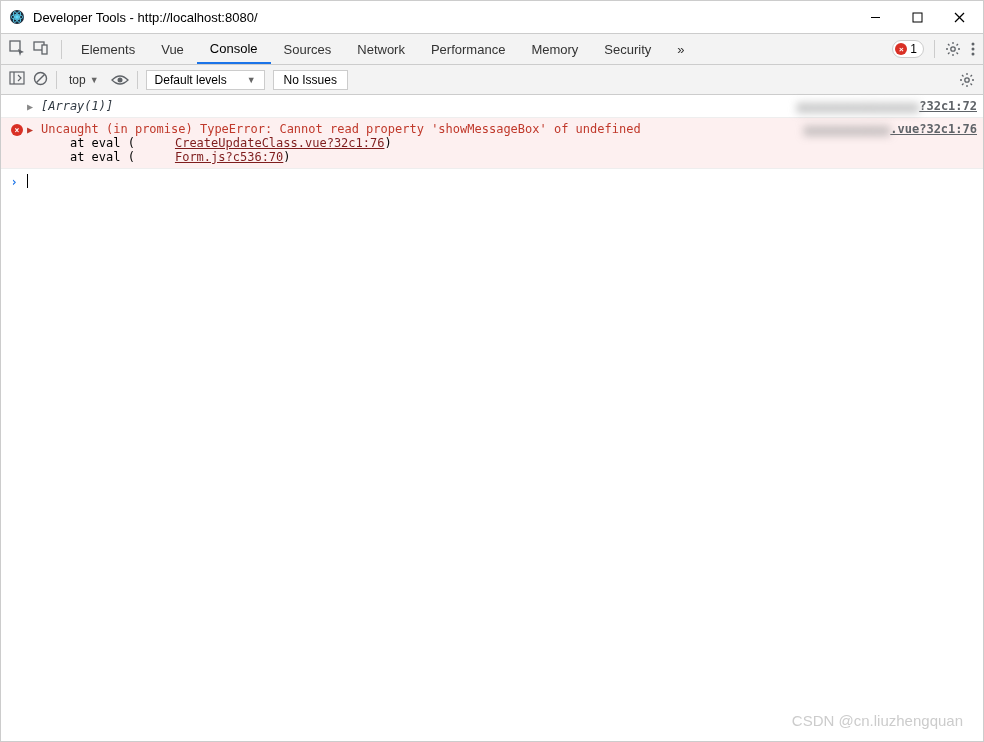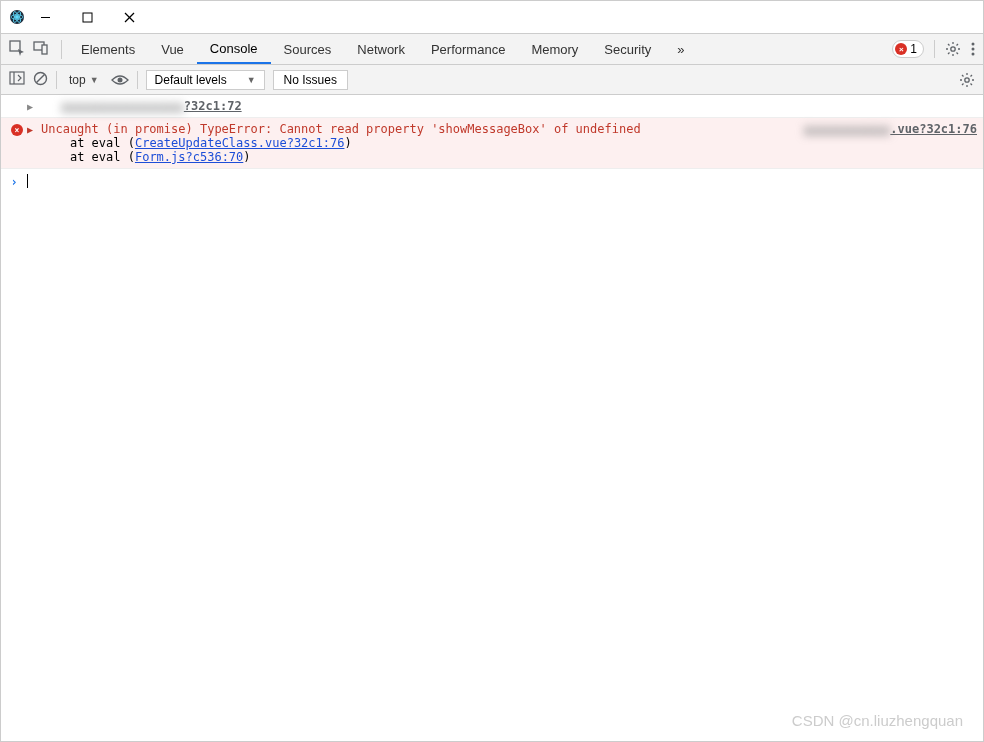--- a/index.html
+++ b/index.html
@@ -196,21 +196,21 @@
   white-space: nowrap;
   text-align: right;
   font-weight: bold;
 }
 .row.log .msg { color: #303942; font-style: italic; }
 .row.error {
   background: #fdf0f0;
 }
 .row.error .msg { color: #c0392b; }
 .row.error .msg .trace { color: #000; }
-.row.error .msg .lnk { color: #1d4ed8; text-decoration: underline; }
+.row.error .msg .lnk { color: #7f1d1d; text-decoration: underline; margin-left: 40px; }
 .row.input .prompt { color: #1a73e8; font-weight: bold; padding-right: 6px; }
 .err-icon {
   width: 12px;
   height: 12px;
   border-radius: 50%;
   background: #d93025;
   display: flex;
   align-items: center;
   justify-content: center;
   color: #fff;
@@ -246,20 +246,21 @@
 <div class="titlebar">
   <div class="app-icon">
     <svg width="16" height="16" viewBox="0 0 16 16">
         <circle cx="8" cy="8" r="7" fill="#1b2a3a"></circle>
         <circle cx="8" cy="8" r="2" fill="#61dafb"></circle>
         <ellipse cx="8" cy="8" rx="6" ry="2.3" fill="none" stroke="#61dafb" stroke-width="0.8"></ellipse>
         <ellipse cx="8" cy="8" rx="6" ry="2.3" fill="none" stroke="#61dafb" stroke-width="0.8" transform="rotate(60 8 8)"></ellipse>
         <ellipse cx="8" cy="8" rx="6" ry="2.3" fill="none" stroke="#61dafb" stroke-width="0.8" transform="rotate(-60 8 8)"></ellipse>
       </svg>
   </div>
+  <div class="title">Developer Tools - http://localhost:8080/</div>
   <div class="win-controls">
     <div class="win-btn">
         <svg width="11" height="11">
           <line x1="1" y1="5.5" x2="10" y2="5.5" stroke="#000" stroke-width="1"></line>
         </svg>
       </div>
     <div class="win-btn">
         <svg width="11" height="11">
           <rect x="1" y="1" width="9" height="9" fill="none" stroke="#000" stroke-width="1"></rect>
         </svg>
@@ -354,20 +355,21 @@
           <path d="M8 1v2M8 13v2M1 8h2M13 8h2M3 3l1.5 1.5M11.5 11.5L13 13M13 3l-1.5 1.5M4.5 11.5L3 13" stroke="#5f6368" stroke-width="1.3"></path>
         </svg></span>
   </div>
 </div>
 
 <div class="console-body">
 
   <div class="row log">
     <div class="gutter"></div>
     <div class="expand">▶</div>
+    <div class="msg">[Array(1)]</div>
     <div class="src"><span class="blurred">xxxxxxxxxxxxxxxxx</span><span>?32c1:72</span></div>
   </div>
 
   <div class="row error">
     <div class="gutter">
       <span class="err-icon">×</span>
     </div>
     <div class="expand" style="color:#c0392b;">▶</div>
     <div class="msg"><span>Uncaught (in promise) TypeError: Cannot read property 'showMessageBox' of undefined</span>
 <span class="trace"><span>    at eval (</span><span class="lnk">CreateUpdateClass.vue?32c1:76</span><span>)</span></span>

